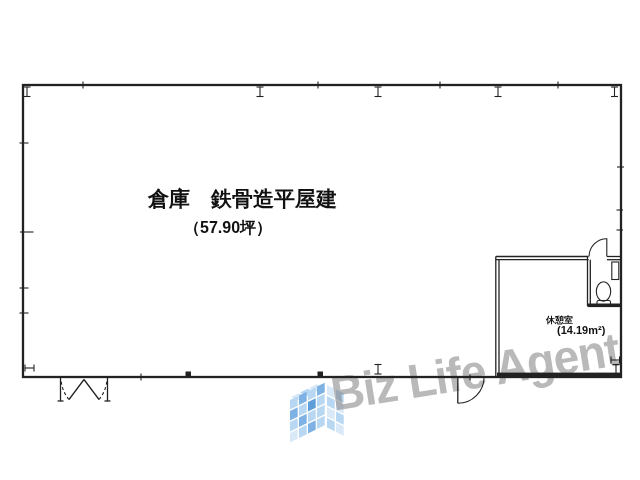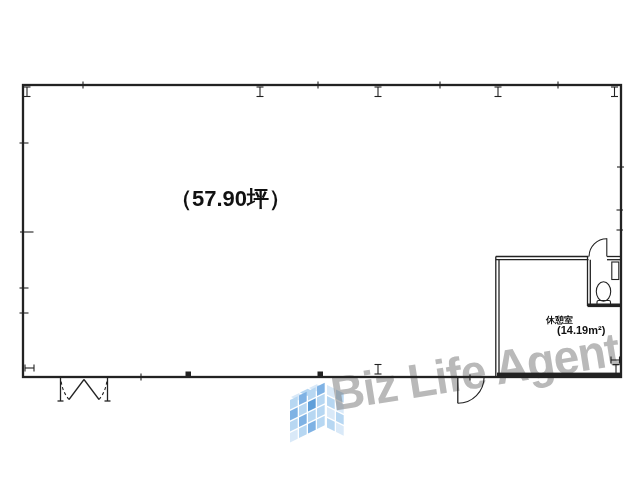--- a/index.html
+++ b/index.html
@@ -24,21 +24,21 @@
   #plan-svg .w1{stroke-width:1.3;}
   #plan-svg .thin{stroke-width:1.1;}
   #plan-svg .fillb{fill:#222;stroke:none;}
   #plan-svg .dash{stroke-dasharray:3 2.6;}
   
   #label-layer{position:absolute;left:0;top:0;width:640px;height:480px;z-index:3;}
   #building-label{
     position:absolute;left:148px;top:185px;color:#111;font-weight:700;
     font-size:21px;line-height:28.5px;white-space:nowrap;
   }
-  #building-label .l3{font-size:22px;margin-left:22px;}
+  #building-label .l3{font-size:16px;margin-left:36px;}
   #room-label{
     position:absolute;left:546px;top:315px;color:#111;font-weight:700;
     font-size:9px;line-height:10px;white-space:nowrap;
   }
   #room-label .area{font-size:11px;margin-left:11px;}
 </style>
 </head>
 <body>
 
 <div id="stage">
@@ -205,20 +205,21 @@
       <line class="w thin" x1="19.5" y1="313" x2="28.5" y2="313"></line>
       <line class="w thin" x1="617" y1="167" x2="624" y2="167"></line>
       <line class="w thin" x1="616.5" y1="210" x2="623" y2="210"></line>
       <line class="w thin" x1="616.5" y1="230" x2="623" y2="230"></line>
       <line class="w thin" x1="141" y1="373.5" x2="141" y2="380.5"></line>
     </g>
   </svg>
 
   <div id="label-layer">
     <div id="building-label">
+      <div class="l1">倉庫　鉄骨造平屋建</div>
       <div class="l3">（57.90坪）</div>
     </div>
     <div id="room-label">
       <div>休憩室</div>
       <div class="area">(14.19m²)</div>
     </div>
   </div>
 
 </div>
 

